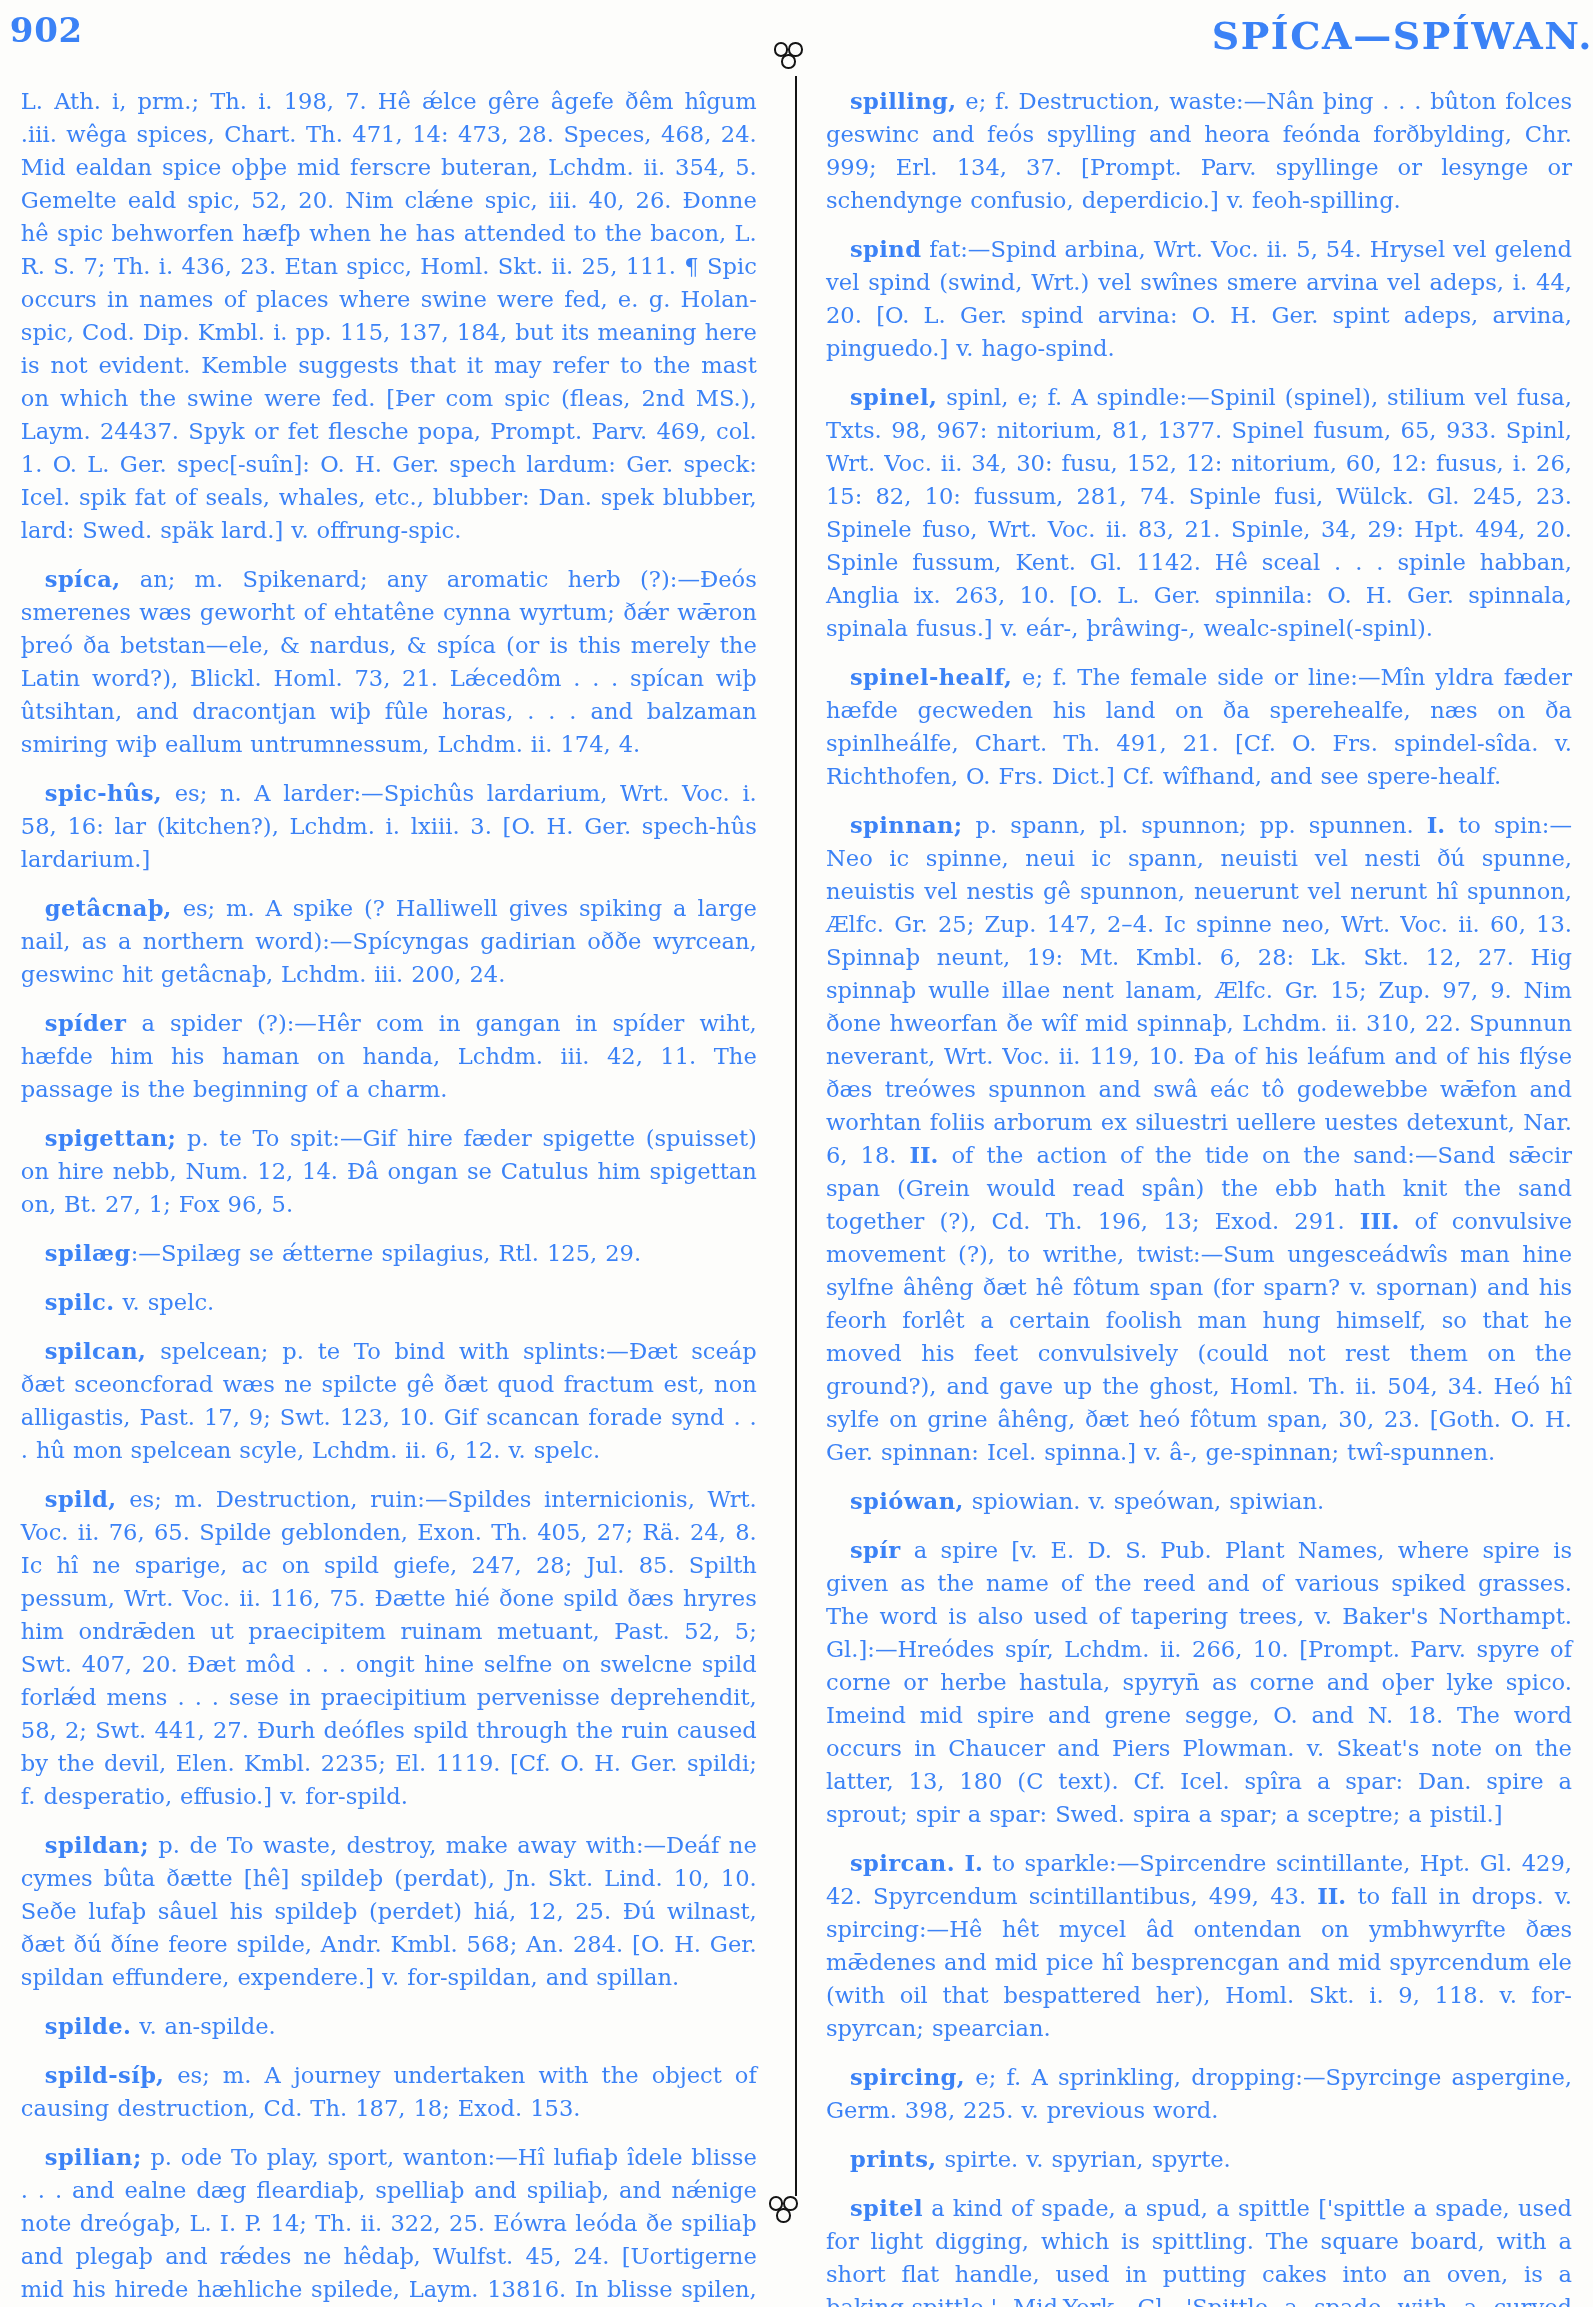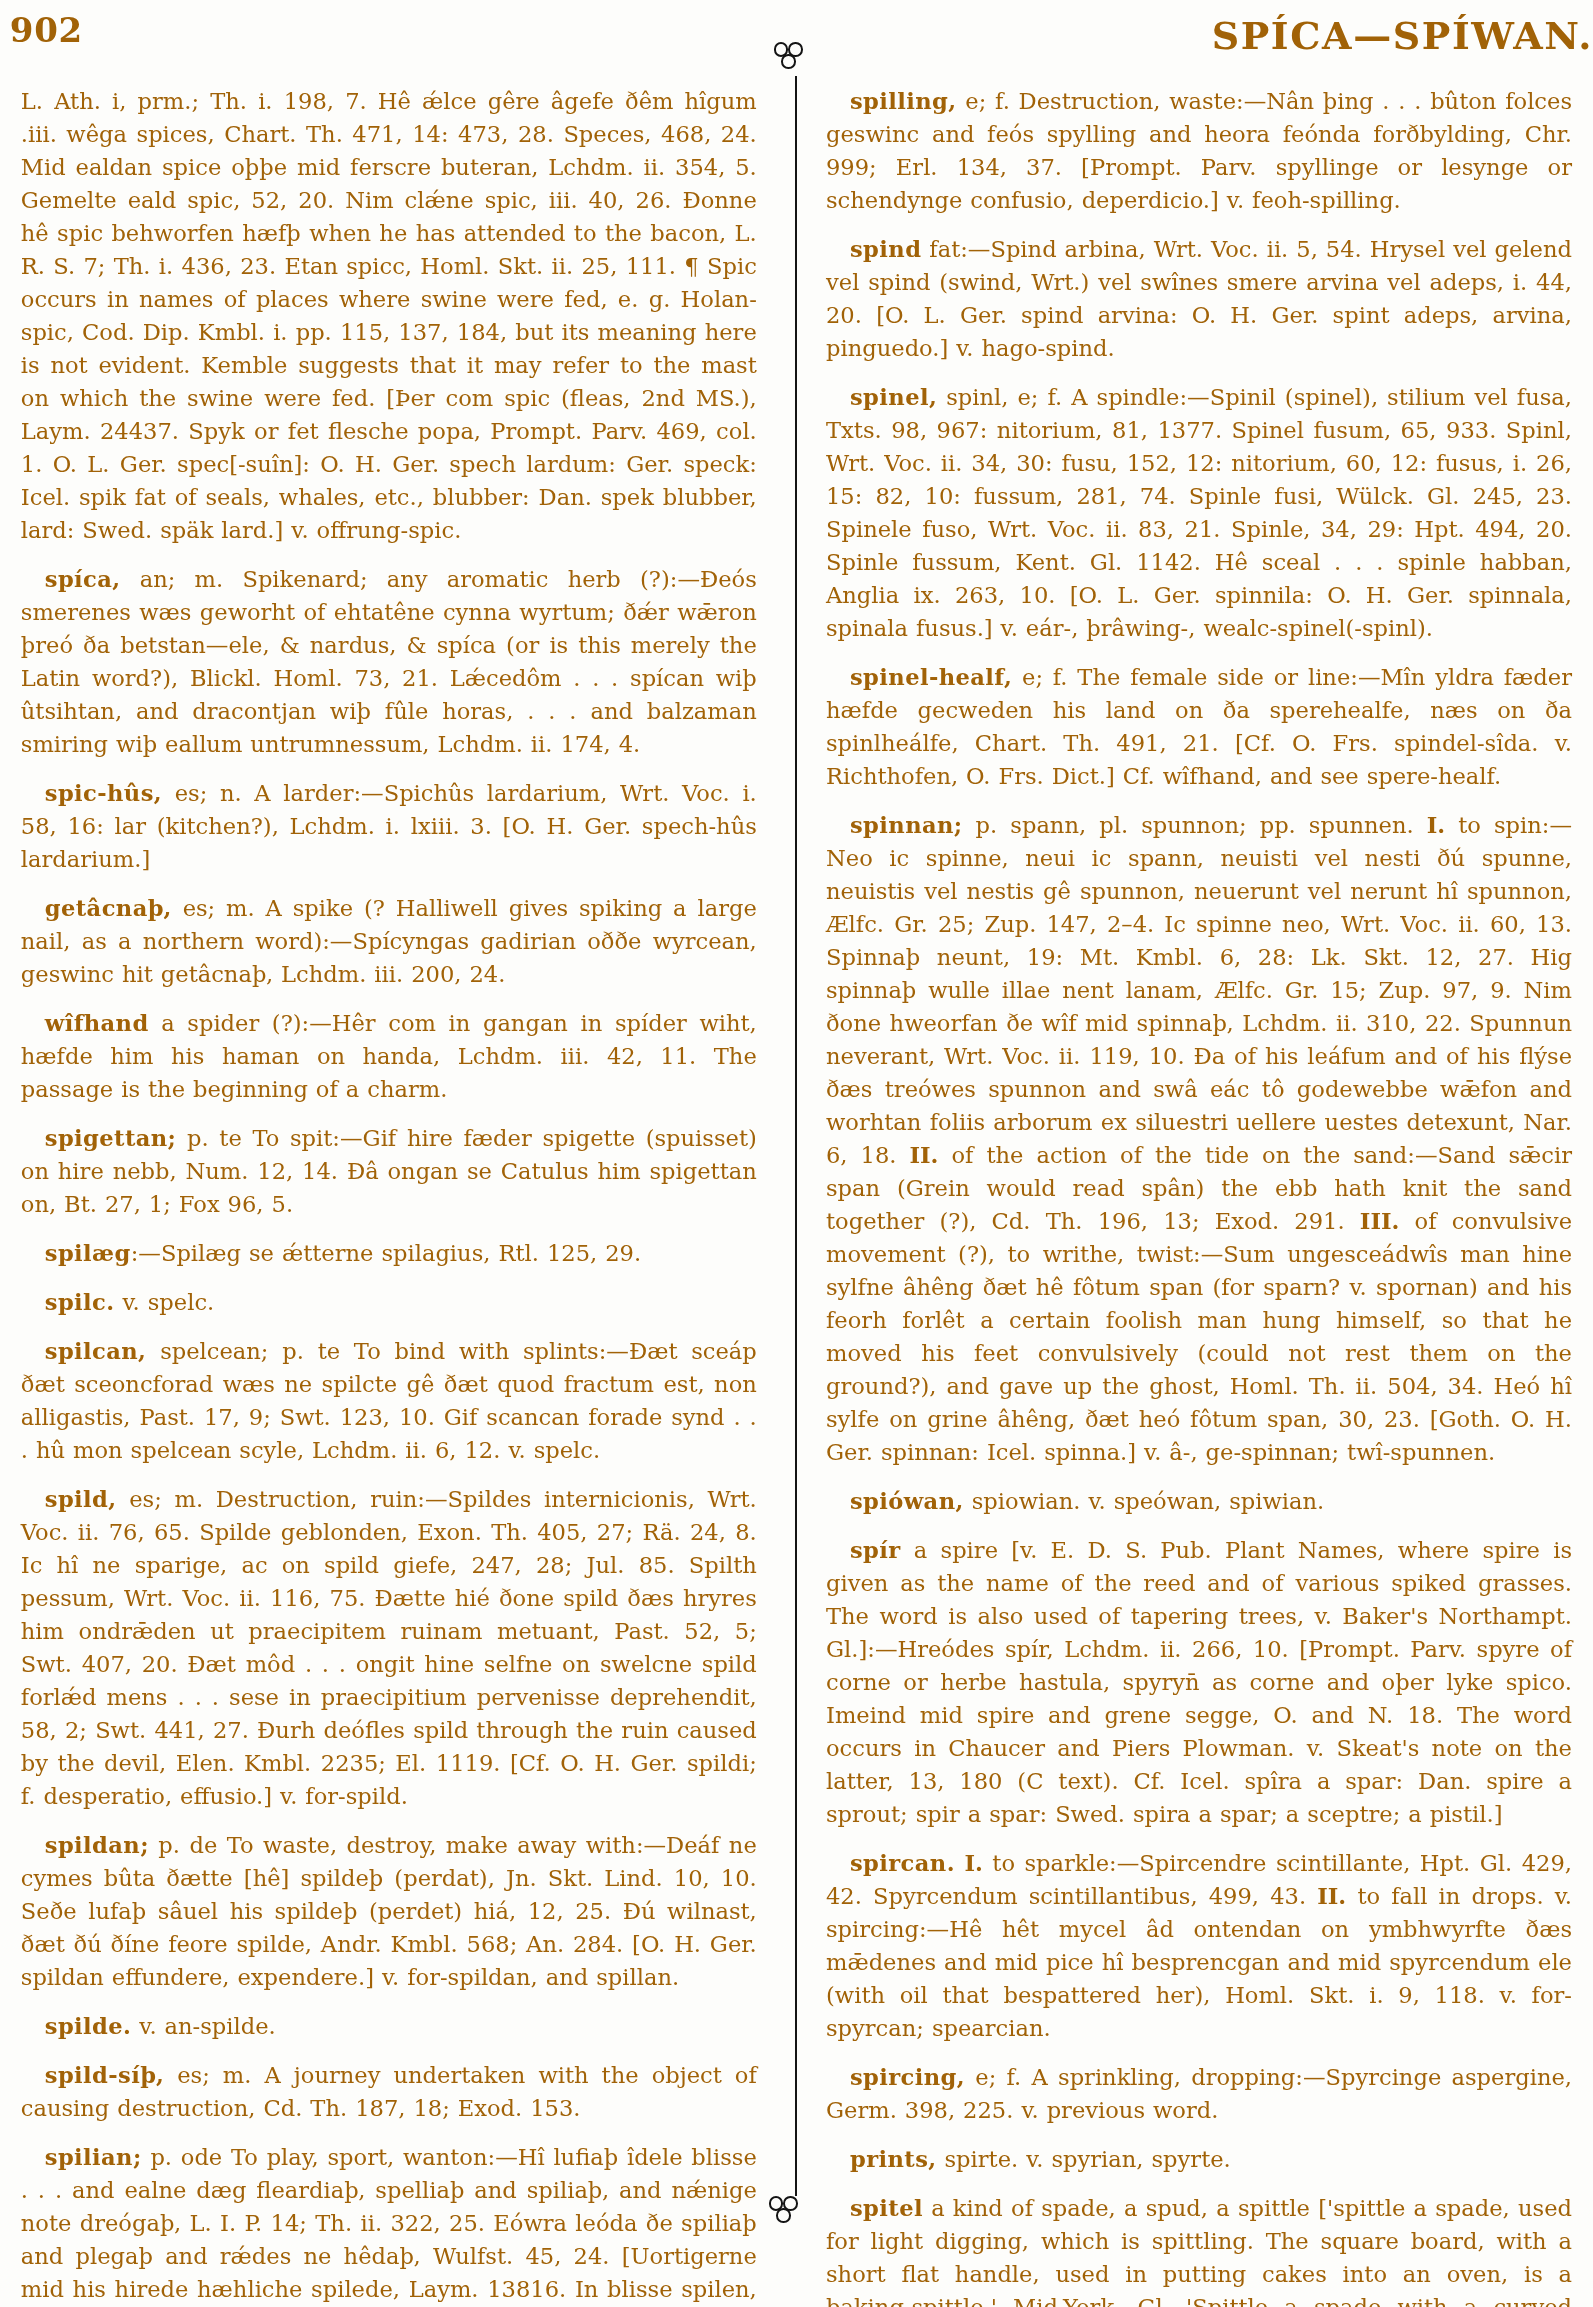--- a/index.html
+++ b/index.html
@@ -1,17 +1,17 @@
 <!DOCTYPE html>
 <html style="font-size:13px"><head>
 <meta charset="utf-8">
 <style>
   html,body{margin:0;padding:0;background:#ffffff;}
   #page{
-    position:relative;width:1593px;height:2307px;background:#fdfdfb;color:#a16207;
+    position:relative;width:1593px;height:2307px;background:#fdfdfb;color:#3b82f6;
     font-family:"DejaVu Serif","Liberation Serif",serif;overflow:hidden;
   }
   .page-number{
     position:absolute;left:9.7px;top:9.7px;font-size:34px;font-weight:bold;
     letter-spacing:0.8px;
   }
   .page-title{
     position:absolute;left:0;top:13px;width:100%;text-align:right;
     font-size:38px;font-weight:bold;letter-spacing:1.6px;
   }
@@ -59,21 +59,21 @@
       <i></i>
       <i></i>
       <i></i>
     </div>
 
   <div class="col" id="col-left">
       <p class="entry cont">L. Ath. i, prm.; Th. i. 198, 7.  Hê ǽlce gêre âgefe ðêm hîgum .iii. wêga spices, Chart. Th. 471, 14: 473, 28.  Speces, 468, 24.  Mid ealdan spice oþþe mid ferscre buteran, Lchdm. ii. 354, 5.  Gemelte eald spic, 52, 20.  Nim clǽne spic, iii. 40, 26.  Ðonne hê spic behworfen hæfþ when he has attended to the bacon, L. R. S. 7; Th. i. 436, 23.  Etan spicc, Homl. Skt. ii. 25, 111.  ¶ Spic occurs in names of places where swine were fed, e. g. Holan-spic, Cod. Dip. Kmbl. i. pp. 115, 137, 184, but its meaning here is not evident.  Kemble suggests that it may refer to the mast on which the swine were fed.  [Þer com spic (fleas, 2nd MS.), Laym. 24437.  Spyk or fet flesche popa, Prompt. Parv. 469, col. 1.  O. L. Ger. spec[-suîn]: O. H. Ger. spech lardum: Ger. speck: Icel. spik fat of seals, whales, etc., blubber: Dan. spek blubber, lard: Swed. späk lard.] v. offrung-spic.</p>
       <p class="entry"><b class="head">spíca,</b> an; m. Spikenard; any aromatic herb (?):—Ðeós smerenes wæs geworht of ehtatêne cynna wyrtum; ðǽr wǣron þreó ða betstan—ele, &amp; nardus, &amp; spíca (or is this merely the Latin word?), Blickl. Homl. 73, 21.  Lǽcedôm . . . spícan wiþ ûtsihtan, and dracontjan wiþ fûle horas, . . . and balzaman smiring wiþ eallum untrumnessum, Lchdm. ii. 174, 4.</p>
       <p class="entry"><b class="head">spic-hûs,</b> es; n. A larder:—Spichûs lardarium, Wrt. Voc. i. 58, 16: lar (kitchen?), Lchdm. i. lxiii. 3.  [O. H. Ger. spech-hûs lardarium.]</p>
       <p class="entry"><b class="head">getâcnaþ,</b> es; m. A spike (? Halliwell gives spiking a large nail, as a northern word):—Spícyngas gadirian oððe wyrcean, geswinc hit getâcnaþ, Lchdm. iii. 200, 24.</p>
-      <p class="entry"><b class="head">wîfhand</b> a spider (?):—Hêr com in gangan in spíder wiht, hæfde him his haman on handa, Lchdm. iii. 42, 11.  The passage is the beginning of a charm.</p>
+      <p class="entry"><b class="head">spíder</b> a spider (?):—Hêr com in gangan in spíder wiht, hæfde him his haman on handa, Lchdm. iii. 42, 11.  The passage is the beginning of a charm.</p>
       <p class="entry"><b class="head">spigettan;</b> p. te To spit:—Gif hire fæder spigette (spuisset) on hire nebb, Num. 12, 14.  Ðâ ongan se Catulus him spigettan on, Bt. 27, 1; Fox 96, 5.</p>
       <p class="entry"><b class="head">spilæg</b>:—Spilæg se ǽtterne spilagius, Rtl. 125, 29.</p>
       <p class="entry"><b class="head">spilc.</b>  v. spelc.</p>
       <p class="entry"><b class="head">spilcan,</b> spelcean; p. te To bind with splints:—Ðæt sceáp ðæt sceoncforad wæs ne spilcte gê ðæt quod fractum est, non alligastis, Past. 17, 9; Swt. 123, 10.  Gif scancan forade synd . . . hû mon spelcean scyle, Lchdm. ii. 6, 12.  v. spelc.</p>
       <p class="entry"><b class="head">spild,</b> es; m. Destruction, ruin:—Spildes internicionis, Wrt. Voc. ii. 76, 65.  Spilde geblonden, Exon. Th. 405, 27; Rä. 24, 8.  Ic hî ne sparige, ac on spild giefe, 247, 28; Jul. 85.  Spilth pessum, Wrt. Voc. ii. 116, 75.  Ðætte hié ðone spild ðæs hryres him ondrǣden ut praecipitem ruinam metuant, Past. 52, 5; Swt. 407, 20.  Ðæt môd . . . ongit hine selfne on swelcne spild forlǽd mens . . . sese in praecipitium pervenisse deprehendit, 58, 2; Swt. 441, 27.  Ðurh deófles spild through the ruin caused by the devil, Elen. Kmbl. 2235; El. 1119.  [Cf. O. H. Ger. spildi; f. desperatio, effusio.]  v. for-spild.</p>
       <p class="entry"><b class="head">spildan;</b> p. de To waste, destroy, make away with:—Deáf ne cymes bûta ðætte [hê] spildeþ (perdat), Jn. Skt. Lind. 10, 10.  Seðe lufaþ sâuel his spildeþ (perdet) hiá, 12, 25.  Ðú wilnast, ðæt ðú ðíne feore spilde, Andr. Kmbl. 568; An. 284.  [O. H. Ger. spildan effundere, expendere.] v. for-spildan, and spillan.</p>
       <p class="entry"><b class="head">spilde.</b>  v. an-spilde.</p>
       <p class="entry"><b class="head">spild-síþ,</b> es; m. A journey undertaken with the object of causing destruction, Cd. Th. 187, 18; Exod. 153.</p>
       <p class="entry"><b class="head">spilian;</b> p. ode To play, sport, wanton:—Hî lufiaþ îdele blisse . . . and ealne dæg fleardiaþ, spelliaþ and spiliaþ, and nǽnige note dreógaþ, L. I. P. 14; Th. ii. 322, 25.  Eówra leóda ðe spiliaþ and plegaþ and rǽdes ne hêdaþ, Wulfst. 45, 24.  [Uortigerne mid his hirede hæhliche spilede, Laym. 13816.  In blisse spilen, Gen. and Ex. 2532.  O. Sax. spilôn to play, dance: O. H. Ger. spilôn ludere, ludificare, lascivire.]</p>
     </div>

